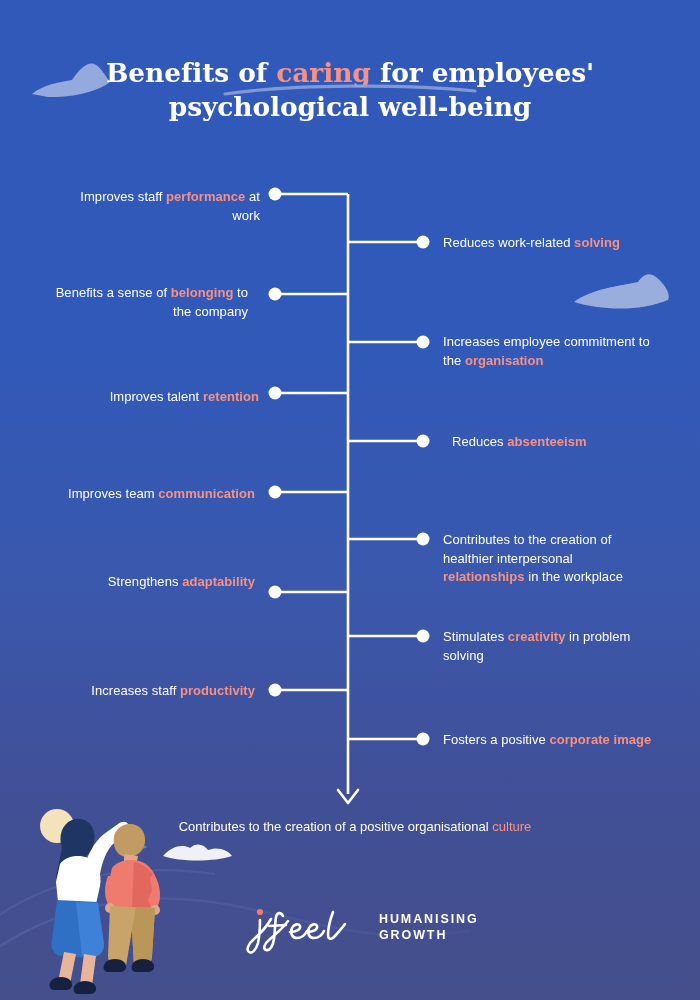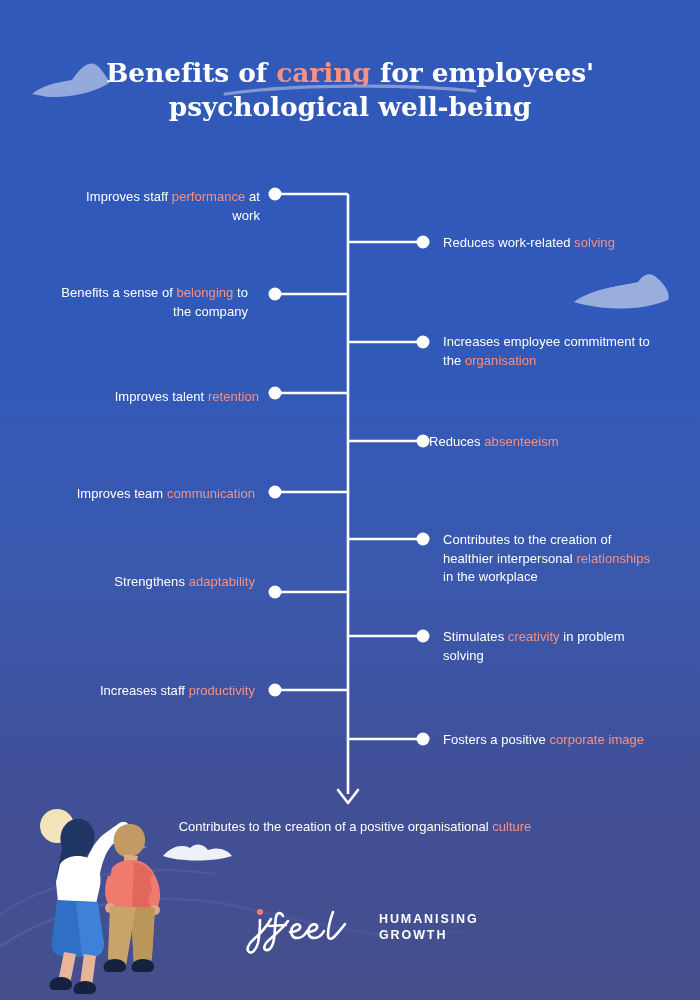--- a/index.html
+++ b/index.html
@@ -64,21 +64,21 @@
     height: 1000px;
   }
 
   .label {
     position: absolute;
     font-size: 13px;
     line-height: 18.5px;
     color: #ffffff;
     letter-spacing: 0.05px;
   }
-  .label .accent { color: #f79183; }
+  .label .accent { color: #f79183; font-weight: bold; }
 
   .label.left {
     text-align: right;
     width: 200px;
   }
   .label.right {
     text-align: left;
     width: 210px;
   }
 
@@ -307,21 +307,21 @@
   </div>
 
   <div class="label right" style="left:443px; top:234px;">
     <span>Reduces work-related </span><span class="accent">solving</span><span></span>
   </div>
 
   <div class="label right" style="left:443px; top:333px;">
     <span>Increases employee commitment to the </span><span class="accent">organisation</span><span></span>
   </div>
 
-  <div class="label right" style="left:429px; top:433px;">
+  <div class="label right" style="left:452px; top:433px;">
     <span>Reduces </span><span class="accent">absenteeism</span><span></span>
   </div>
 
   <div class="label right" style="left:443px; top:531px;">
     <span>Contributes to the creation of healthier interpersonal </span><span class="accent">relationships</span><span> in the workplace</span>
   </div>
 
   <div class="label right" style="left:443px; top:628px;">
     <span>Stimulates </span><span class="accent">creativity</span><span> in problem solving</span>
   </div>

